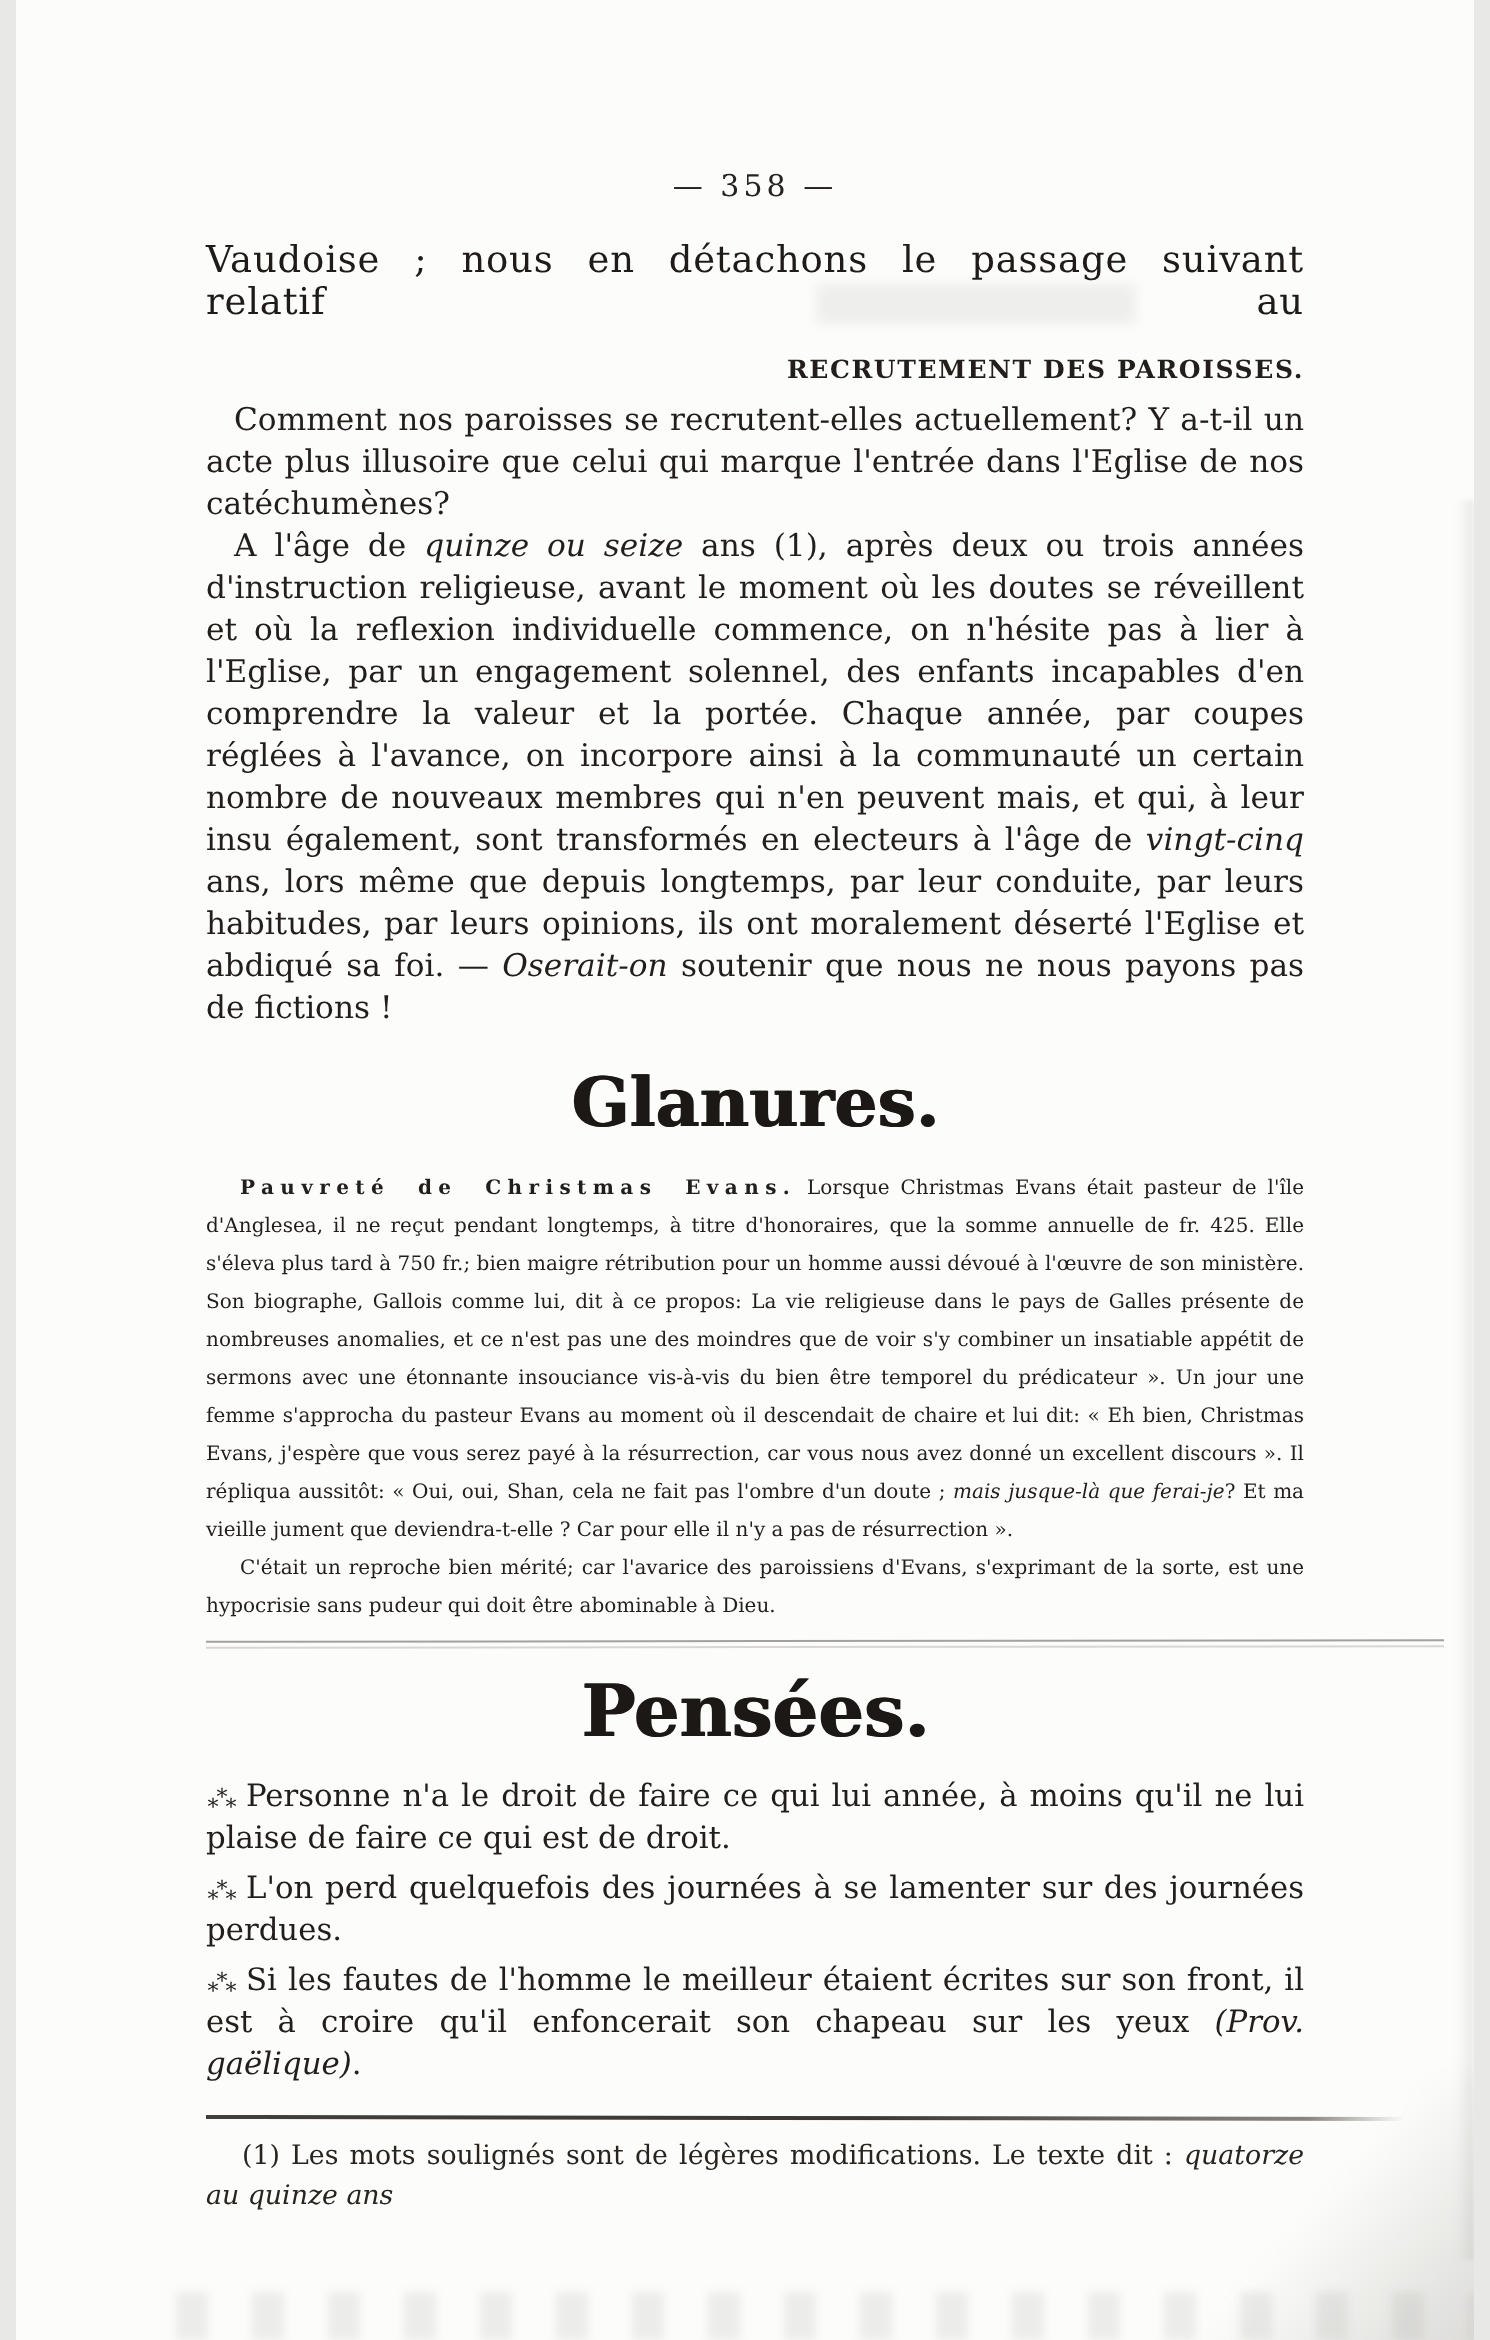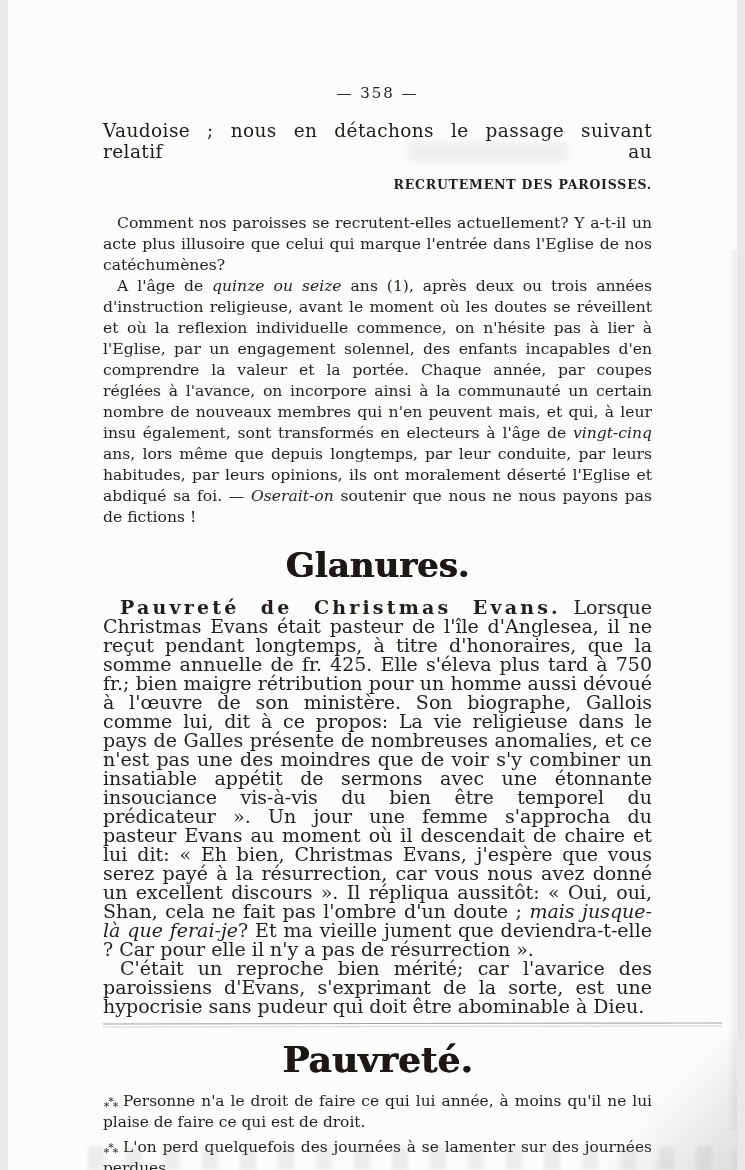--- a/index.html
+++ b/index.html
@@ -30,32 +30,32 @@
     color:#1e1b18;
   }
   .subhead{
     margin-top:15px;
     text-align:right;
     font-size:12.5px;
     font-weight:bold;
     letter-spacing:0.8px;
     color:#221e1b;
   }
-  .article{margin-top:21px;}
+  .article{margin-top:8px;}
   .para{
     margin:0;
     font-size:15.6px;
     line-height:21px;
     text-align:justify;
     text-indent:14px;
     hyphens:auto;
     color:#221e1b;
   }
   .small{
-    font-size:19px;
+    font-size:10px;
     line-height:19px;
     text-indent:17px;
   }
   .it{font-style:italic;}
   .lead-in{
     font-weight:bold;
     letter-spacing:3.2px;
     word-spacing:5px;
   }
   .bl-head{
@@ -150,21 +150,21 @@
 
   <h2 class="bl-head g-head">Glanures.</h2>
 
   <div class="glanures">
     <p class="para small"><span class="lead-in">Pauvreté de Christmas Evans.</span><span> Lorsque Christmas Evans était pasteur de l'île d'Anglesea, il ne reçut pendant longtemps, à titre d'honoraires, que la somme annuelle de fr. 425. Elle s'éleva plus tard à 750 fr.; bien maigre rétribution pour un homme aussi dévoué à l'œuvre de son ministère. Son biographe, Gallois comme lui, dit à ce propos: La vie religieuse dans le pays de Galles présente de nombreuses anomalies, et ce n'est pas une des moindres que de voir s'y combiner un insatiable appétit de sermons avec une étonnante insouciance vis-à-vis du bien être temporel du prédicateur ». Un jour une femme s'approcha du pasteur Evans au moment où il descendait de chaire et lui dit: « Eh bien, Christmas Evans, j'espère que vous serez payé à la résurrection, car vous nous avez donné un excellent discours ». Il répliqua aussitôt: « Oui, oui, Shan, cela ne fait pas l'ombre d'un doute ; </span><span class="it">mais jusque-là que ferai-je</span><span>? Et ma vieille jument que deviendra-t-elle ? Car pour elle il n'y a pas de résurrection ».</span></p>
     <p class="para small"><span>C'était un reproche bien mérité; car l'avarice des paroissiens d'Evans, s'exprimant de la sorte, est une hypocrisie sans pudeur qui doit être abominable à Dieu.</span></p>
   </div>
 
   <div class="sep"></div>
 
-  <h2 class="bl-head p-head">Pauvreté.</h2>
+  <h2 class="bl-head p-head">Pensées.</h2>
 
   <div class="pensees">
     <p class="para pensee">
       <span class="asterism"><span>*</span><span>* *</span></span><span class="pensee-text"><span>Personne n'a le droit de faire ce qui lui année, à moins qu'il ne lui plaise de faire ce qui est de droit.</span></span>
     </p>
     <p class="para pensee">
       <span class="asterism"><span>*</span><span>* *</span></span><span class="pensee-text"><span>L'on perd quelquefois des journées à se lamenter sur des journées perdues.</span></span>
     </p>
     <p class="para pensee">
       <span class="asterism"><span>*</span><span>* *</span></span><span class="pensee-text"><span>Si les fautes de l'homme le meilleur étaient écrites sur son front, il est à croire qu'il enfoncerait son chapeau sur les yeux </span><span class="it">(Prov. gaëlique)</span><span>.</span></span>

